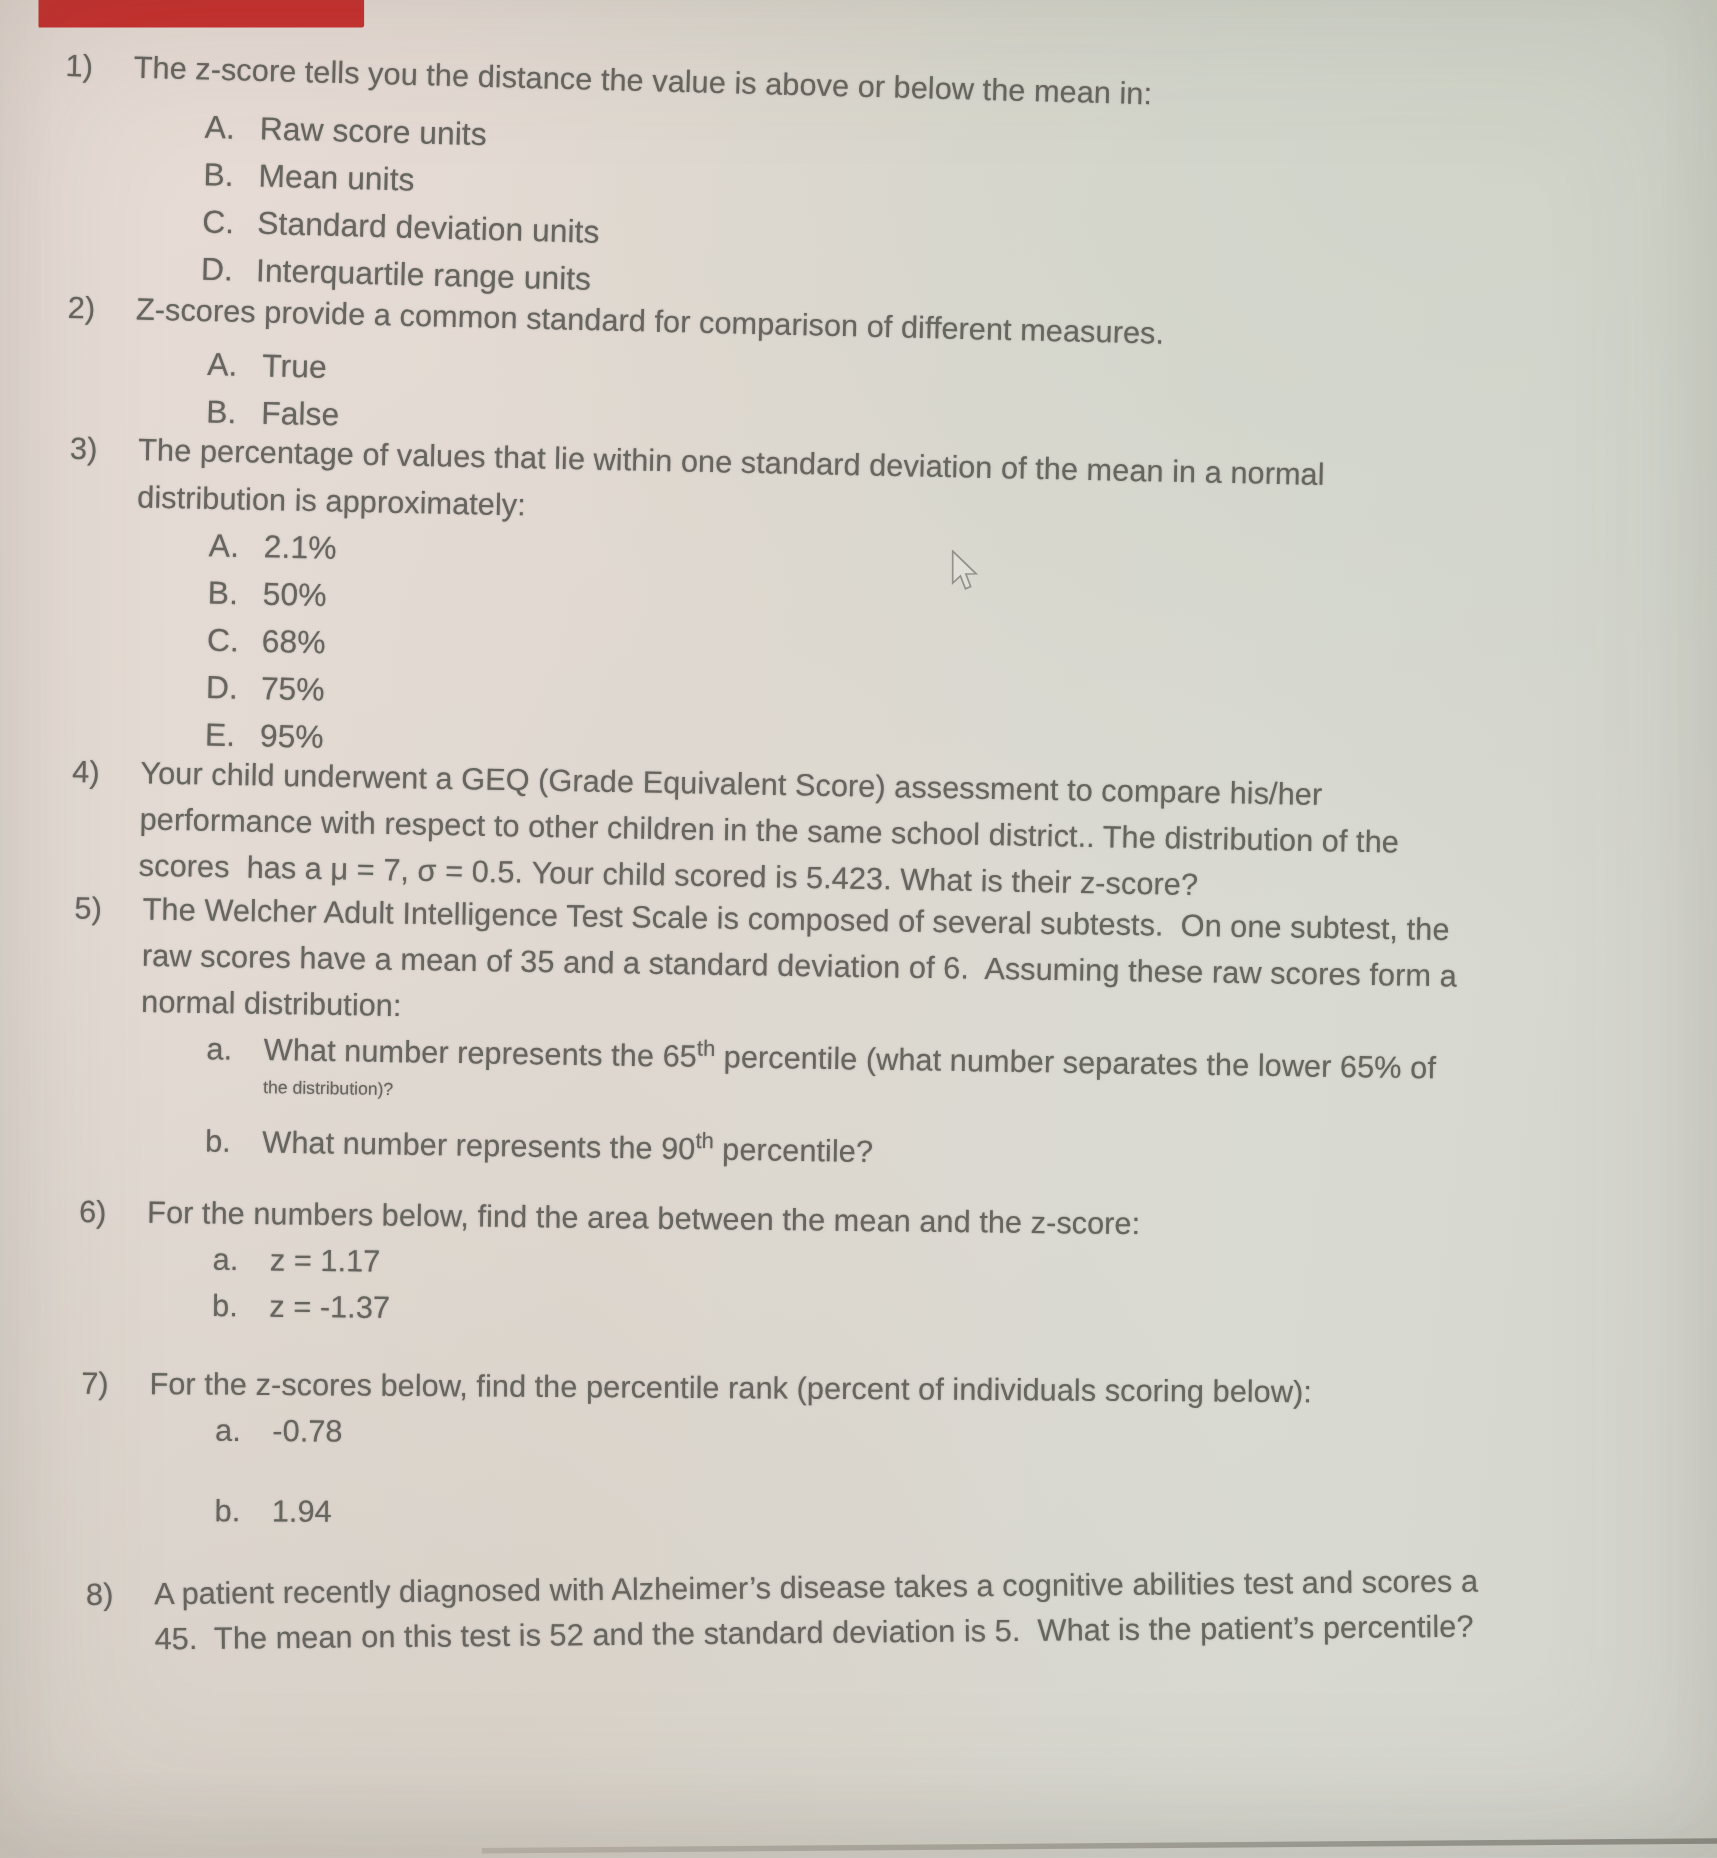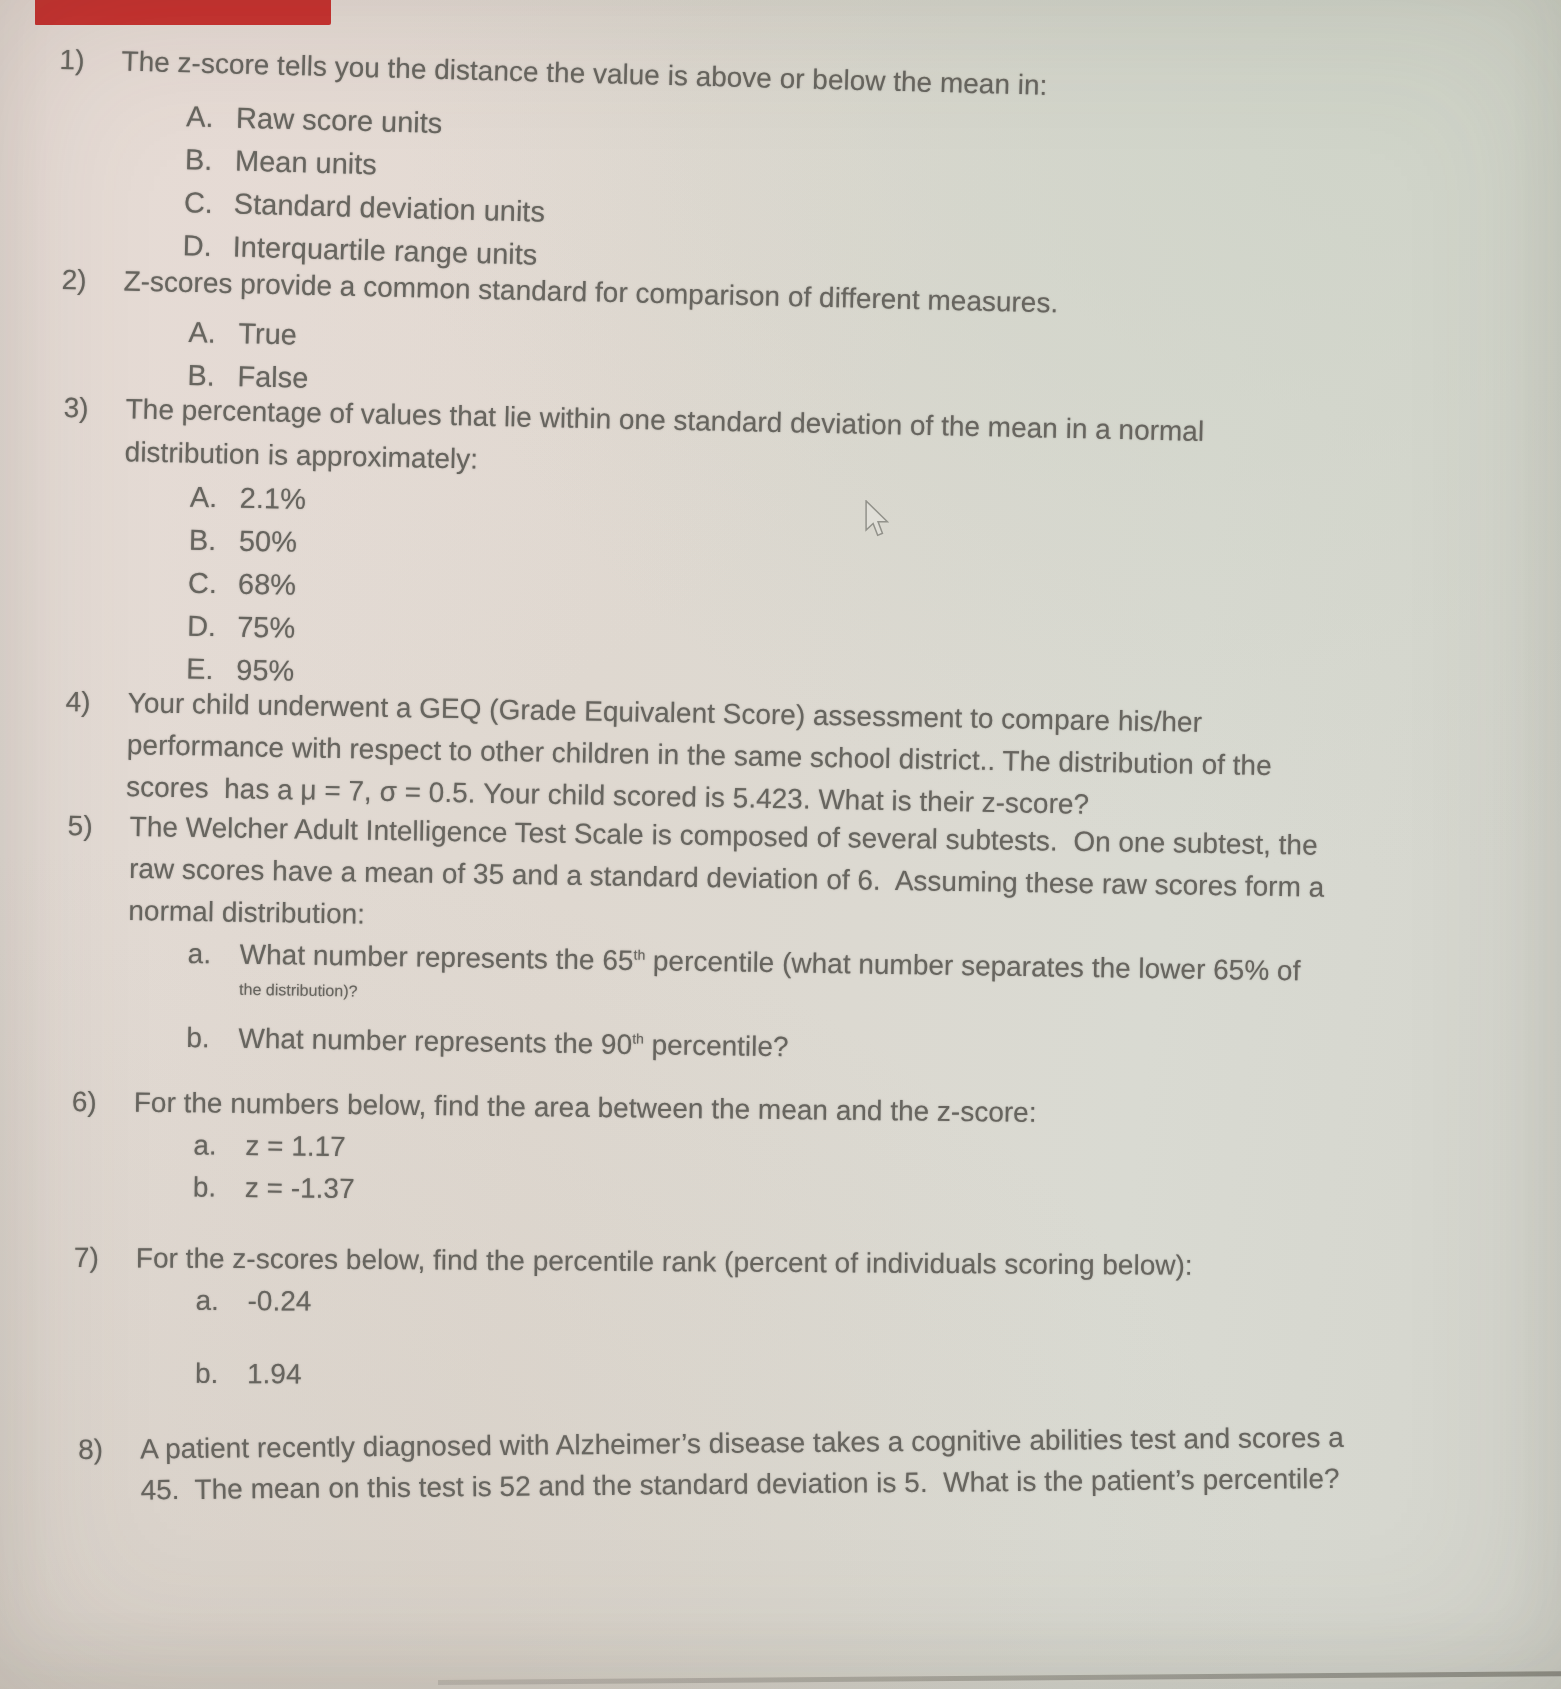--- a/index.html
+++ b/index.html
@@ -23,21 +23,21 @@
   .lh42 .line{height:42px;}
   .lh41 .line{height:41px;}
   .head,.cont{font-size:28px;}
   .qnum{display:inline-block;width:62px;flex:0 0 62px;}
   .cont{padding-left:62px;}
   .opt{font-size:29px;padding-left:128px;}
   .olab{display:inline-block;width:50px;flex:0 0 50px;}
   .sub{font-size:28px;padding-left:122px;}
   .slab{display:inline-block;width:52px;flex:0 0 52px;}
   .subcont{padding-left:174px;}
-  sup{font-size:14px;line-height:0;}
+  sup{font-size:20px;line-height:0;}
   .red-bar{position:absolute;left:35px;top:0;width:296px;height:25px;
     background:#c8302e;border-radius:0 0 2px 1px;}
   .bottom-edge{position:absolute;left:438px;top:1680px;width:1123px;height:5px;
     background:linear-gradient(to right, rgba(90,88,80,0.18), rgba(80,78,70,0.5));
     transform:rotate(-0.45deg);transform-origin:left top;}
   .cursor{position:absolute;left:864px;top:500px;width:27px;height:38px;}
 </style>
 </head>
 <body>
 
@@ -164,21 +164,21 @@
     </div>
   </div>
 
   <div class="q lh42" style="top:1242px;left:74px;transform:rotate(0.4deg);">
     <div class="line head">
       <span class="qnum">7)</span>
       <span>For the z-scores below, find the percentile rank (percent of individuals scoring below):</span>
     </div>
     <div class="line sub">
       <span class="slab">a.</span>
-      <span>-0.24</span>
+      <span>-0.78</span>
     </div>
     <div class="line sub" style="margin-top:31px;">
       <span class="slab">b.</span>
       <span>1.94</span>
     </div>
   </div>
 
   <div class="q lh41" style="top:1434px;left:78px;transform:rotate(-0.55deg);">
     <div class="line head">
       <span class="qnum">8)</span>

